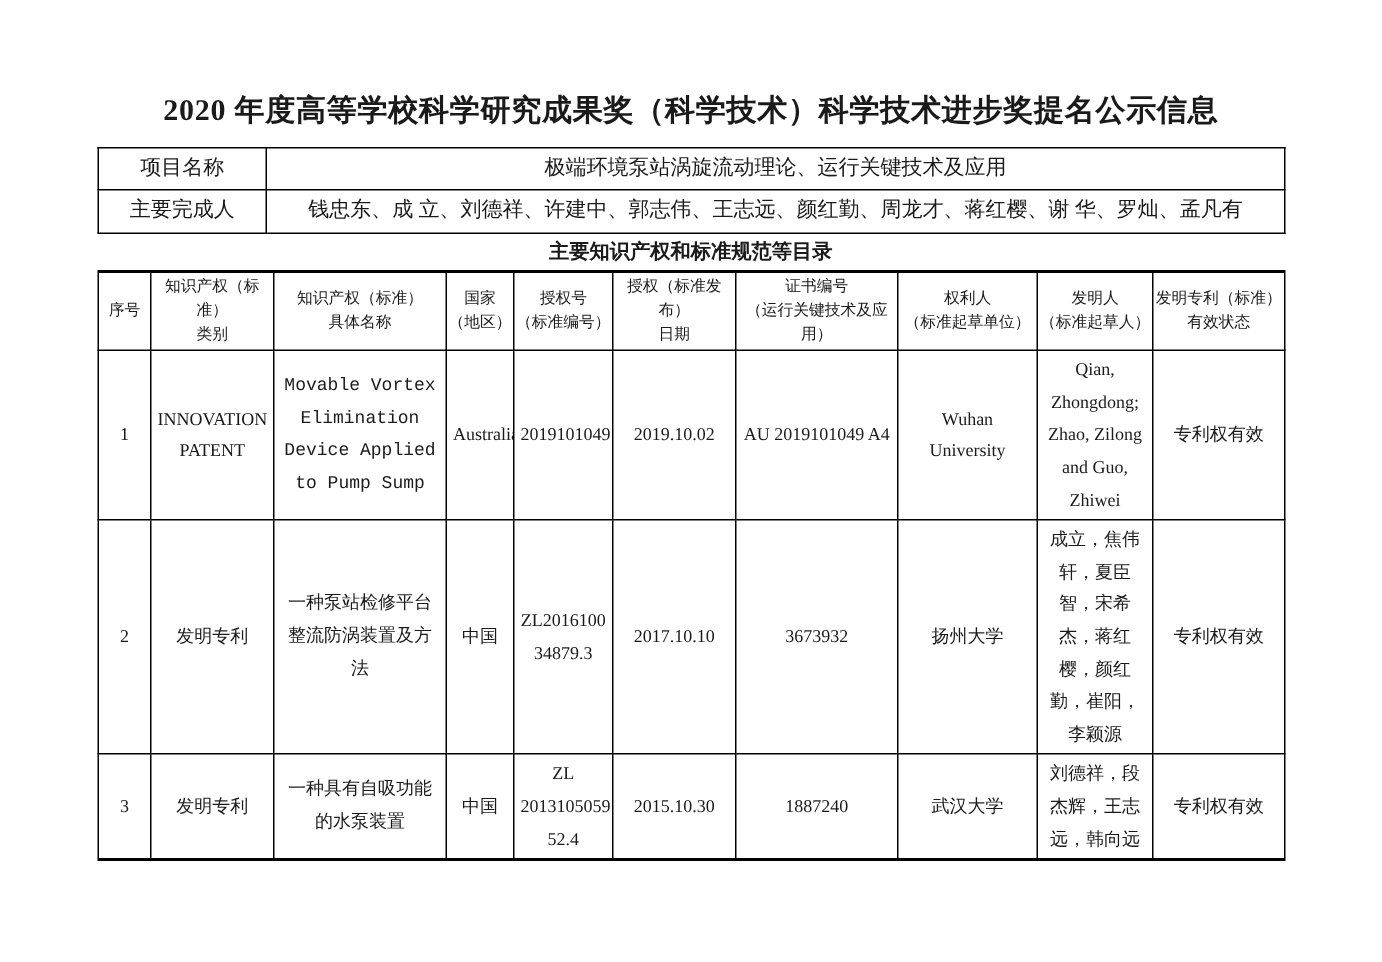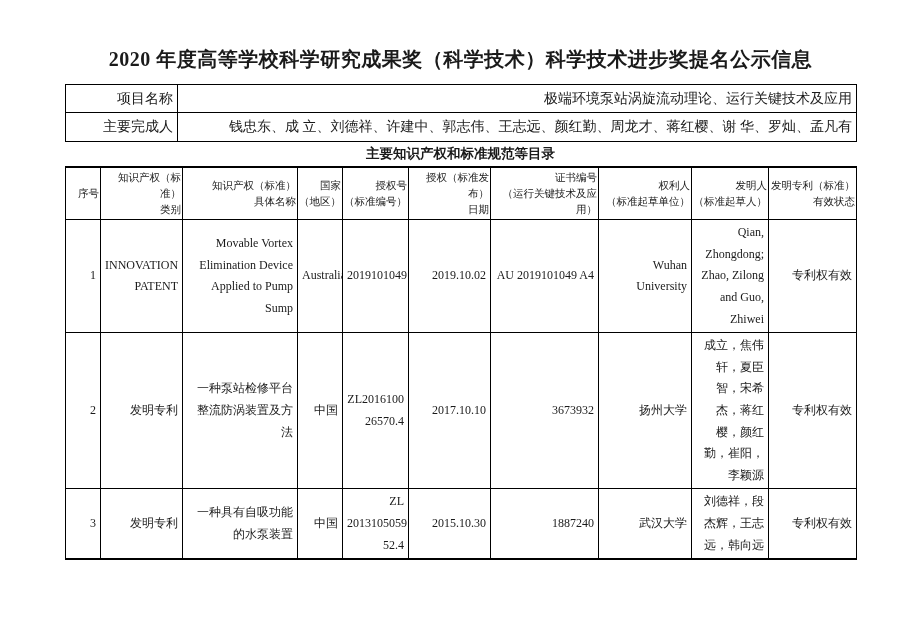--- a/index.html
+++ b/index.html
@@ -7,30 +7,30 @@
     margin: 0; padding: 0;
     width: 921px; height: 641px;
     background: #ffffff;
     color: #1a1a1a;
     overflow: hidden;
     font-family: "Liberation Serif", "DejaVu Serif", serif;
   }
   .page { position: relative; width: 921px; height: 641px; }
 
   .doc-title {
-    margin: 46px 40px 11px 40px;
+    margin: 60px 40px 11px 40px;
     text-align: center;
     font-size: 20px;
     font-weight: 700;
     letter-spacing: 0.5px;
     white-space: nowrap;
   }
 
   table { border-collapse: collapse; table-layout: fixed; margin-left: 65px; width: 791px; }
-  td { border: 1px solid #000; vertical-align: middle; text-align: right; overflow: hidden; }
+  td { border: 1px solid #000; vertical-align: middle; text-align: center; overflow: hidden; }
 
   
   table.info td { font-size: 14px; padding: 2px 4px; line-height: 22px; }
   table.info tr.ir1 { height: 28px; }
   table.info tr.ir2 { height: 28px; }
   table.info tr.ir3 { height: 29px; }
   table.info tr.ir4 { height: 51px; }
   table.info td.v-orgs {
     text-align: justify;
     text-indent: 1.4em;
@@ -52,21 +52,21 @@
     font-size: 10.5px;
     line-height: 1.5;
     padding: 2px 1px;
     white-space: pre-line;
     height: 41px;
   }
   table.ip tr.pr1 { height: 110px; }
   table.ip tr.pr2 { height: 117px; }
   table.ip tr.pr3 { height: 70px; }
   td.c-authno { white-space: pre-line; padding: 2px 2px; }
-  td.c-name { padding: 2px 2px; }
+  td.c-name { padding: 2px 2px; font-family: Liberation Mono, monospace; }
   td.c-country { padding: 0; }
   td.c-inv { padding: 2px 2px; }
   td.c-cat-en { font-size: 11px; }
 </style>
 </head>
 <body>
 
 <div class="page">
 
   <div class="doc-title">2020 年度高等学校科学研究成果奖（科学技术）科学技术进步奖提名公示信息</div>
@@ -138,21 +138,21 @@
       <td>Wuhan University</td>
       <td class="c-inv">Qian, Zhongdong; Zhao, Zilong and Guo, Zhiwei</td>
       <td>专利权有效</td>
     </tr>
     <tr class="pr2">
       <td>2</td>
       <td>发明专利</td>
       <td class="c-name">一种泵站检修平台整流防涡装置及方法</td>
       <td class="c-country">中国</td>
       <td class="c-authno">ZL2016100
-26570.4</td>
+34879.3</td>
       <td>2017.10.10</td>
       <td>3673932</td>
       <td>扬州大学</td>
       <td class="c-inv">成立，焦伟轩，夏臣智，宋希杰，蒋红樱，颜红勤，崔阳，李颖源</td>
       <td>专利权有效</td>
     </tr>
     <tr class="pr3">
       <td>3</td>
       <td>发明专利</td>
       <td class="c-name">一种具有自吸功能的水泵装置</td>

